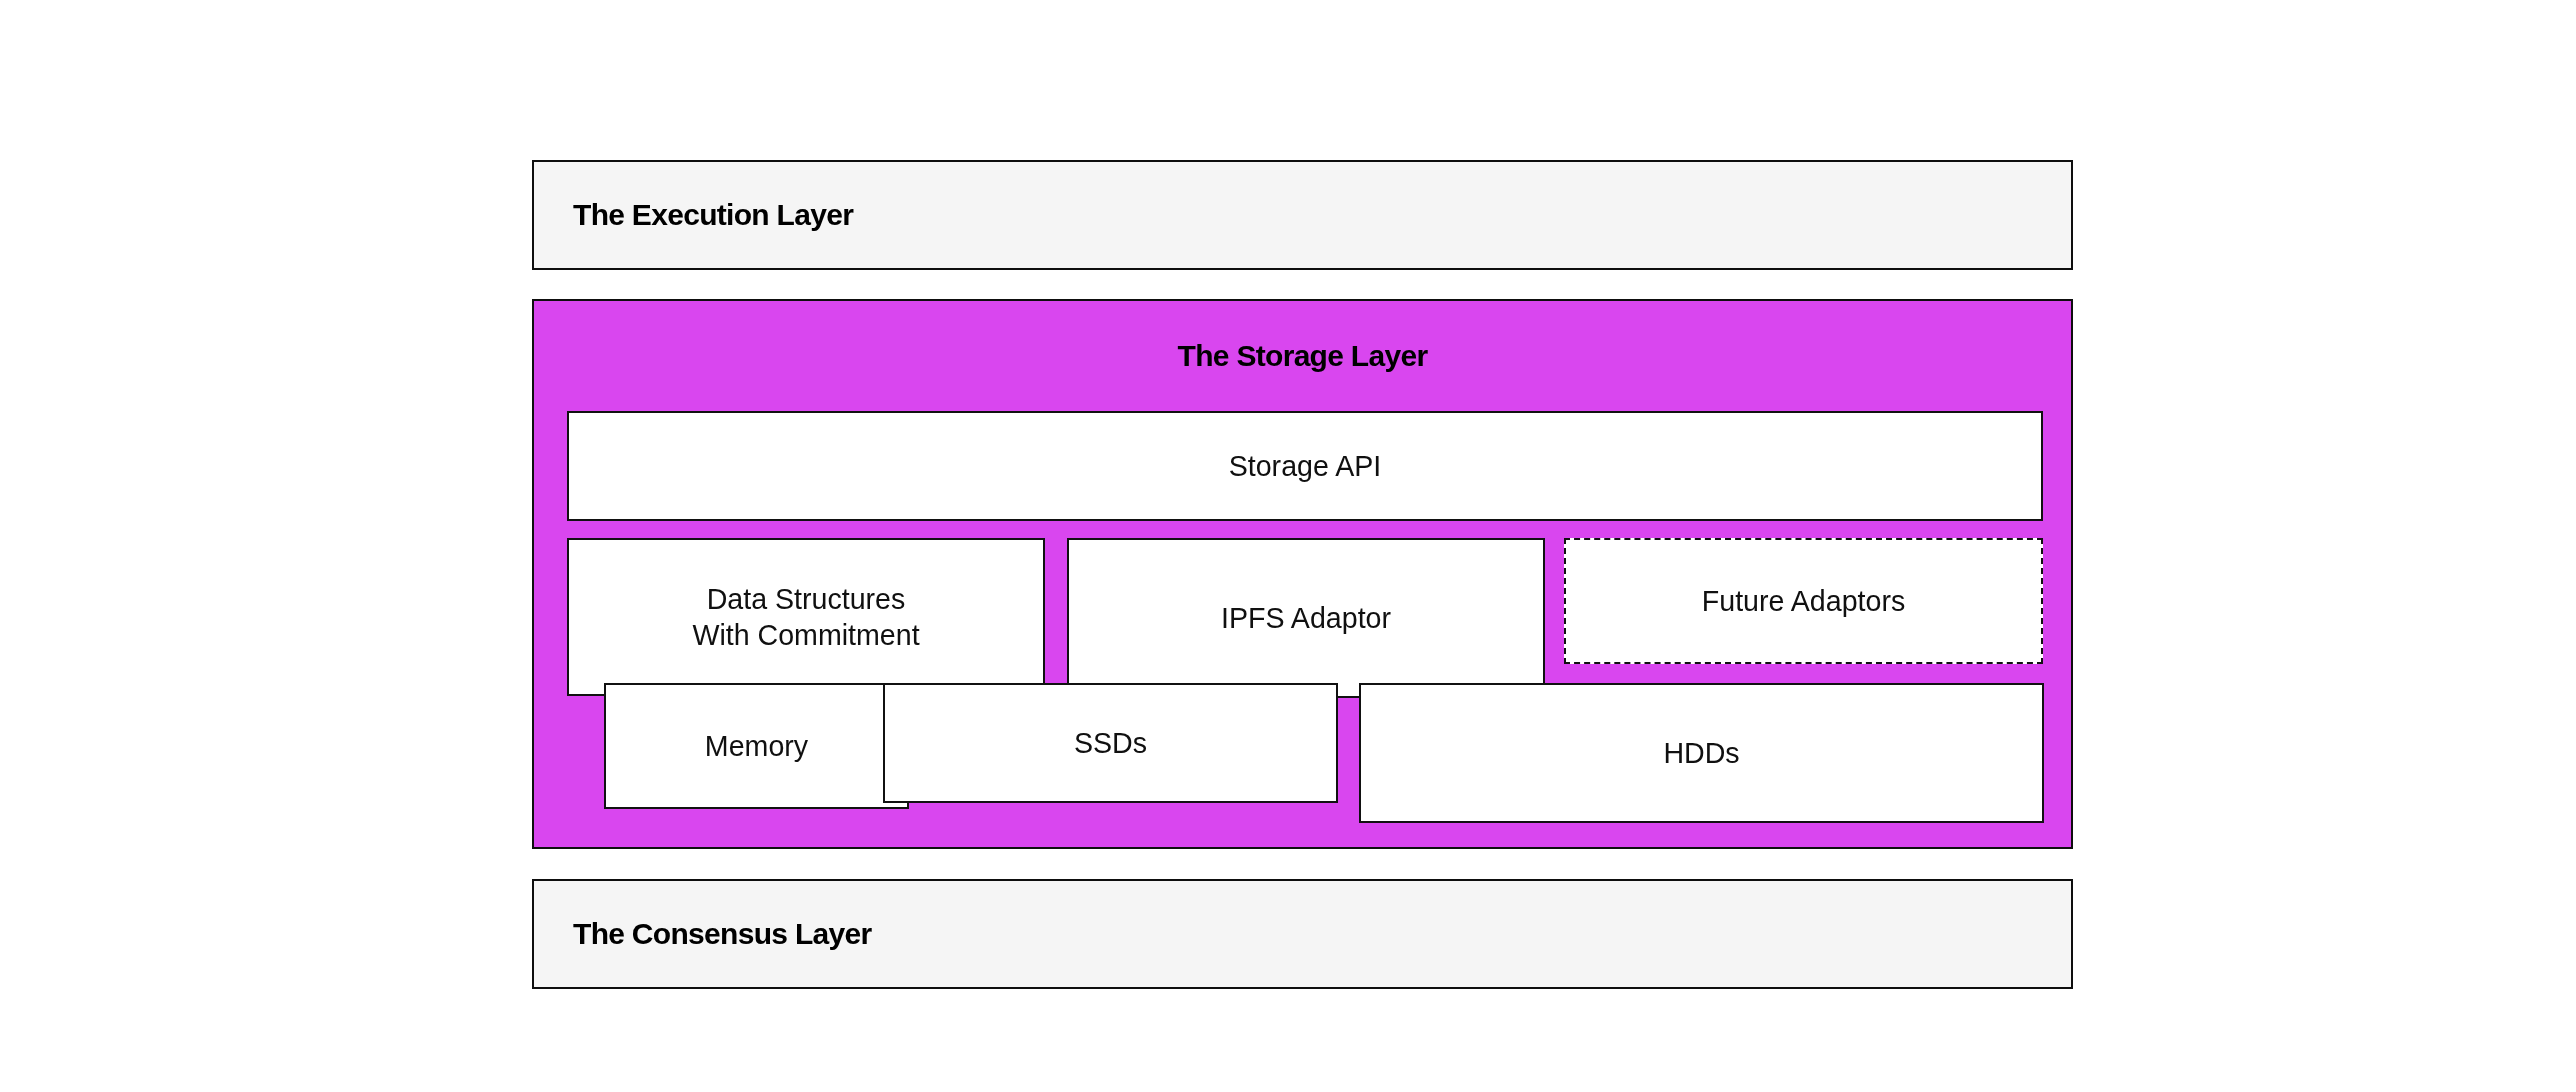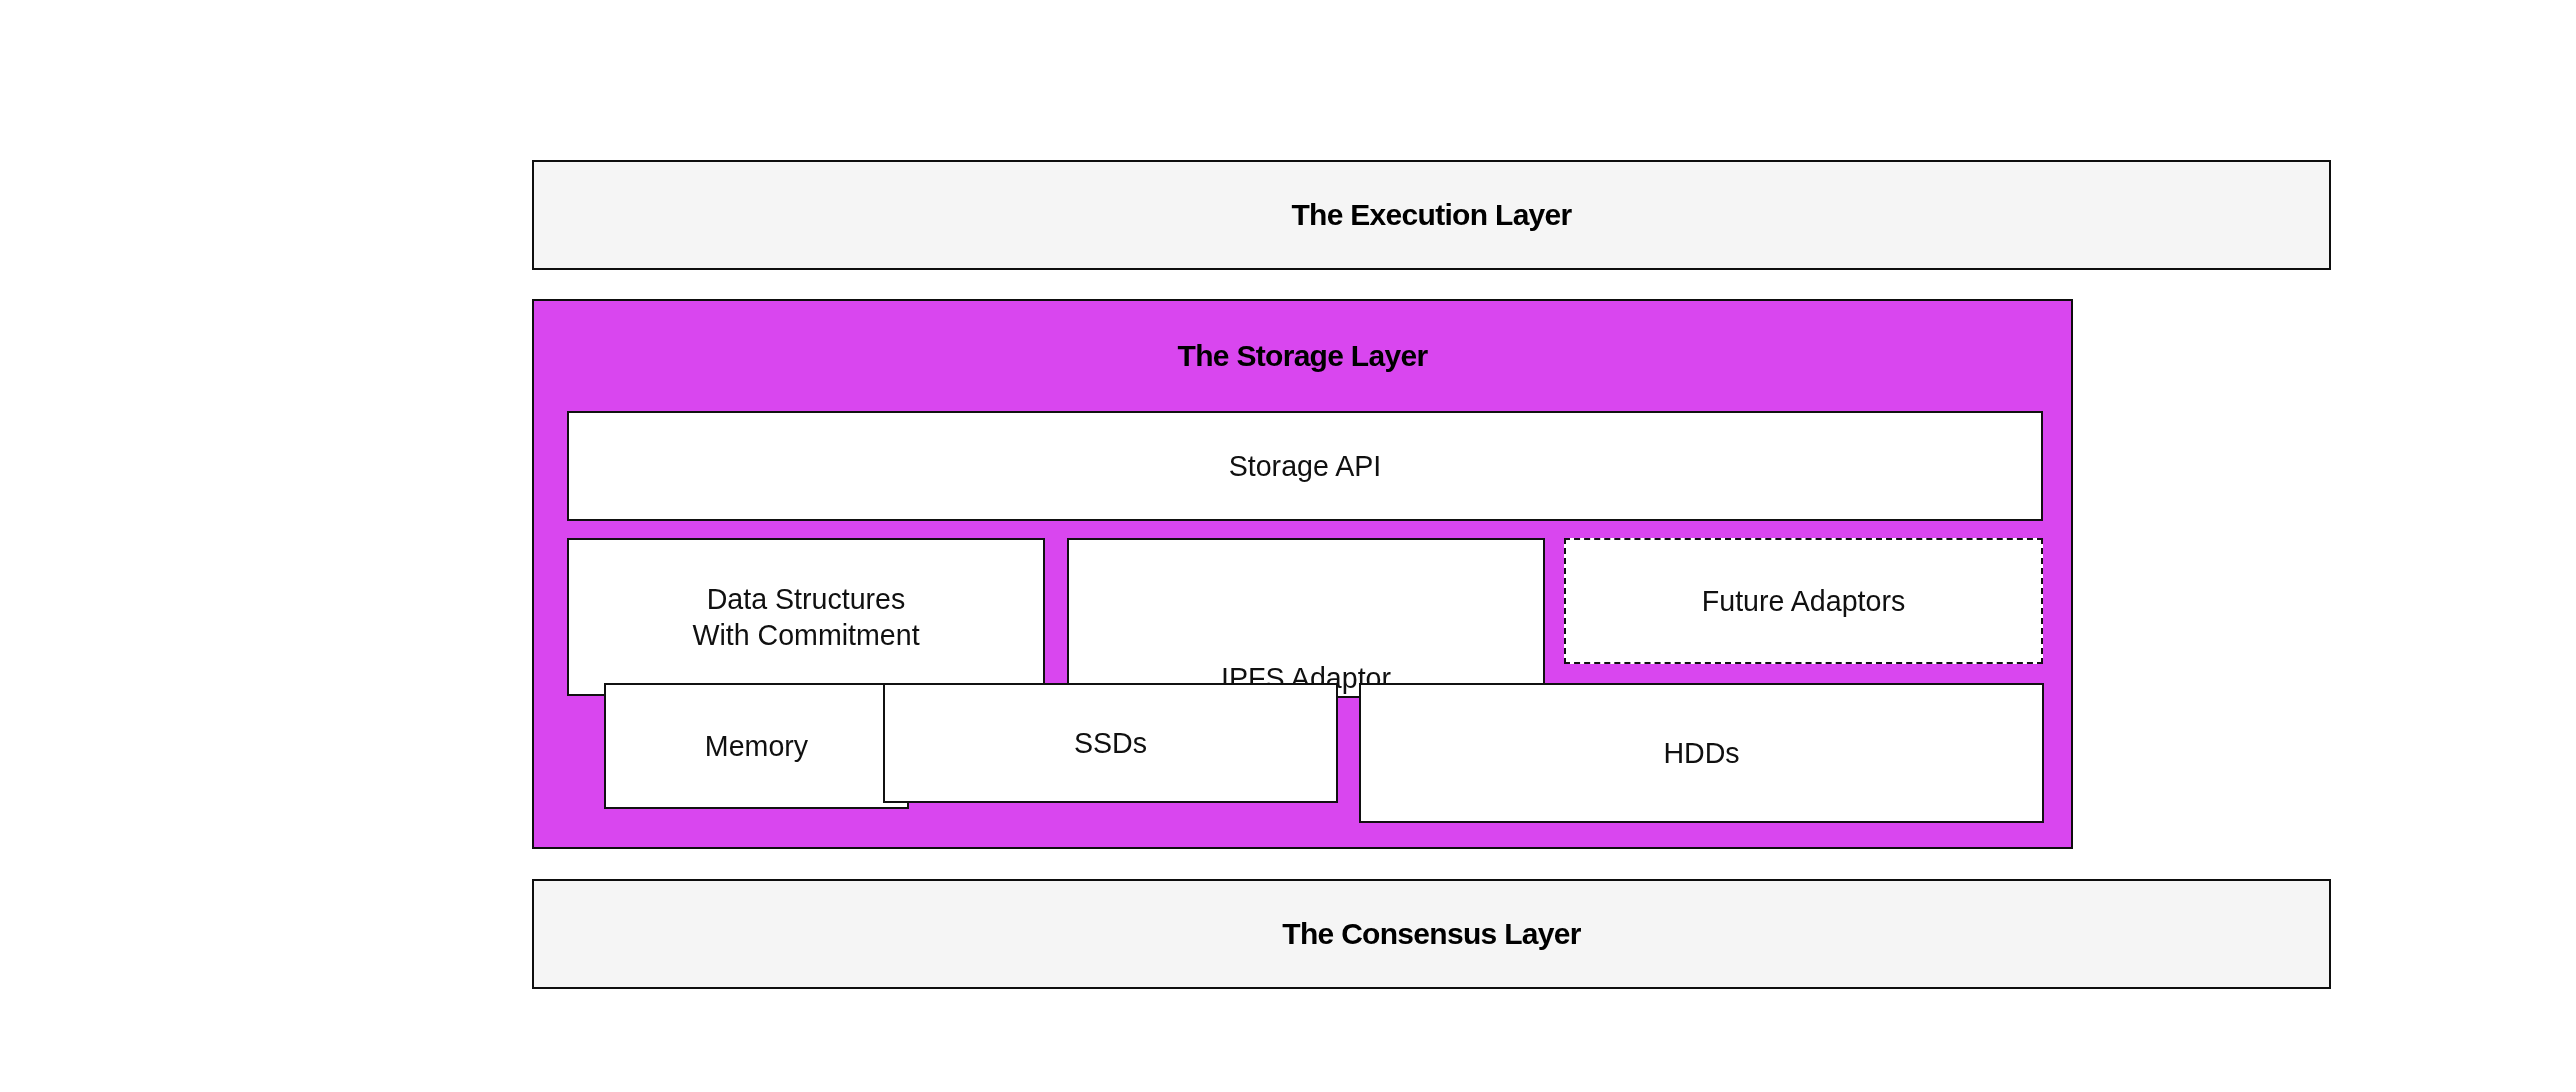--- a/index.html
+++ b/index.html
@@ -9,26 +9,27 @@
     background: #ffffff;
     font-family: "Liberation Sans", sans-serif;
     position: relative;
     overflow: hidden;
   }
   .abs { position: absolute; box-sizing: border-box; }
 
   
   .layer-band {
     left: 532px;
-    width: 1799px;
+    width: 1541px;
     background: #f5f5f5;
     border: 2.8px solid #0e0e0e;
     display: flex;
     align-items: center;
-    justify-content: center;
+    justify-content: flex-start;
+    padding-left: 39px;
   }
   #execution-layer { top: 160px; height: 110px; }
   #consensus-layer { top: 879px; height: 110px; }
 
   .layer-title {
     font-weight: bold;
     font-size: 30px;
     letter-spacing: -0.7px;
     color: #000000;
     white-space: nowrap;
@@ -65,21 +66,21 @@
     color: #101010;
     text-align: center;
     line-height: 36px;
     white-space: nowrap;
   }
   .dashed { border-style: dashed; }
 
   #storage-api-box { left: 33px;  top: 110px; width: 1476px; height: 110px; }
 
   #data-structures-box { left: 33px;   top: 237px; width: 478px; height: 158px; }
-  #ipfs-adaptor-box    { left: 533px;  top: 237px; width: 478px; height: 160px; justify-content: flex-end; }
+  #ipfs-adaptor-box    { left: 533px;  top: 237px; width: 478px; height: 160px; }
   #future-adaptors-box { left: 1030px; top: 237px; width: 479px; height: 126px; }
 
   #memory-box { left: 33px;  top: 382px; width: 305px; height: 126px; margin-left: 37px; }
   #ssds-box   { left: 349px; top: 382px; width: 455px; height: 120px; }
   #hdds-box   { left: 825px; top: 382px; width: 685px; height: 140px; }
 </style>
 </head>
 <body>
 
 <div class="abs" style="left:0;top:0;width:2576px;height:1093px;">

